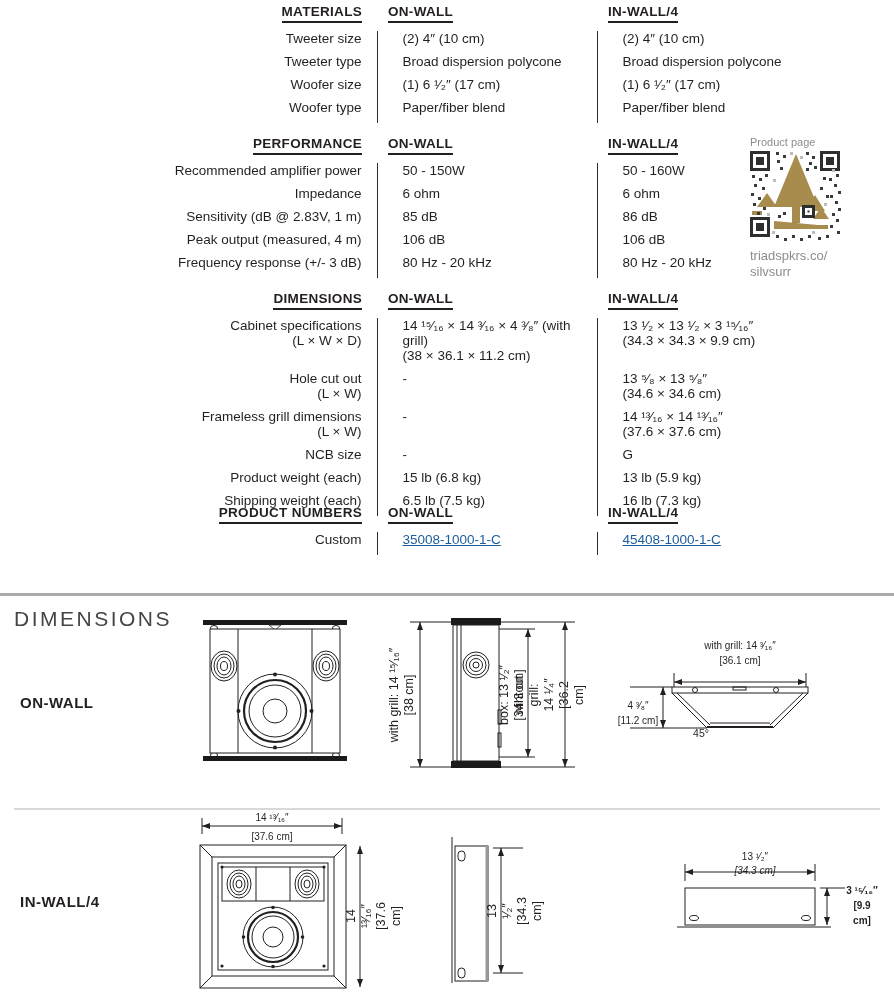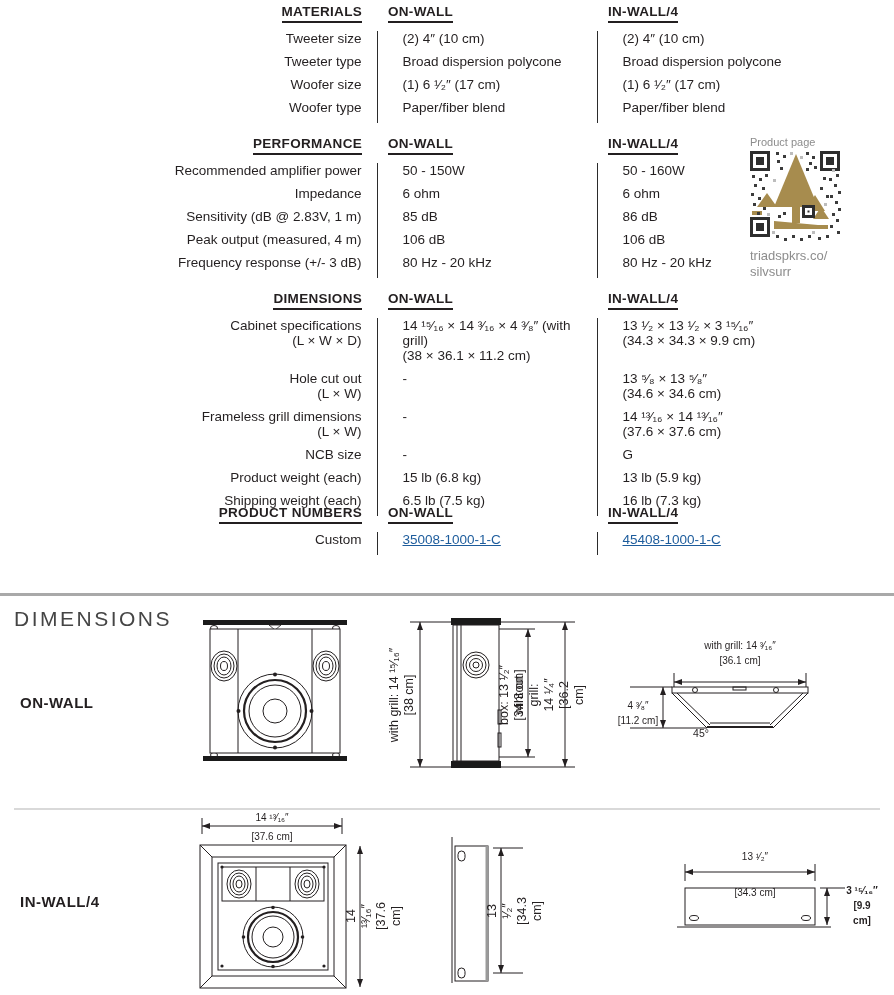--- a/index.html
+++ b/index.html
@@ -477,19 +477,19 @@
         <rect class="wfill" x="27" y="40" width="130" height="37"></rect>
         <line class="ln" x1="19" y1="79" x2="173" y2="79"></line>
         <ellipse class="ln" cx="36" cy="70" rx="4.5" ry="2.5"></ellipse>
         <ellipse class="ln" cx="148" cy="70" rx="4.5" ry="2.5"></ellipse>
         <line class="ln" x1="162" y1="40" x2="187" y2="40"></line>
         <line class="ln" x1="169" y1="40" x2="169" y2="77"></line>
         <path class="ah" d="M169,40 l-3,8 h6 z"></path>
           <path class="ah" d="M169,77 l-3,-8 h6 z"></path>
       </svg>
       <div class="hlabel" style="left:97px; top:8px;">13 ¹⁄₂″</div>
-      <div class="hlabel" style="left:97px; top:44px;">[34.3 cm]</div>
+      <div class="hlabel" style="left:97px; top:22px;font-style:italic;">[34.3 cm]</div>
       <div class="hlabel" style="left:204px; top:57px;font-weight:bold;">3 ¹⁵⁄₁₆″
 [9.9 cm]</div>
     </div>
   </div>
 
 </div>
 
 </body></html>

